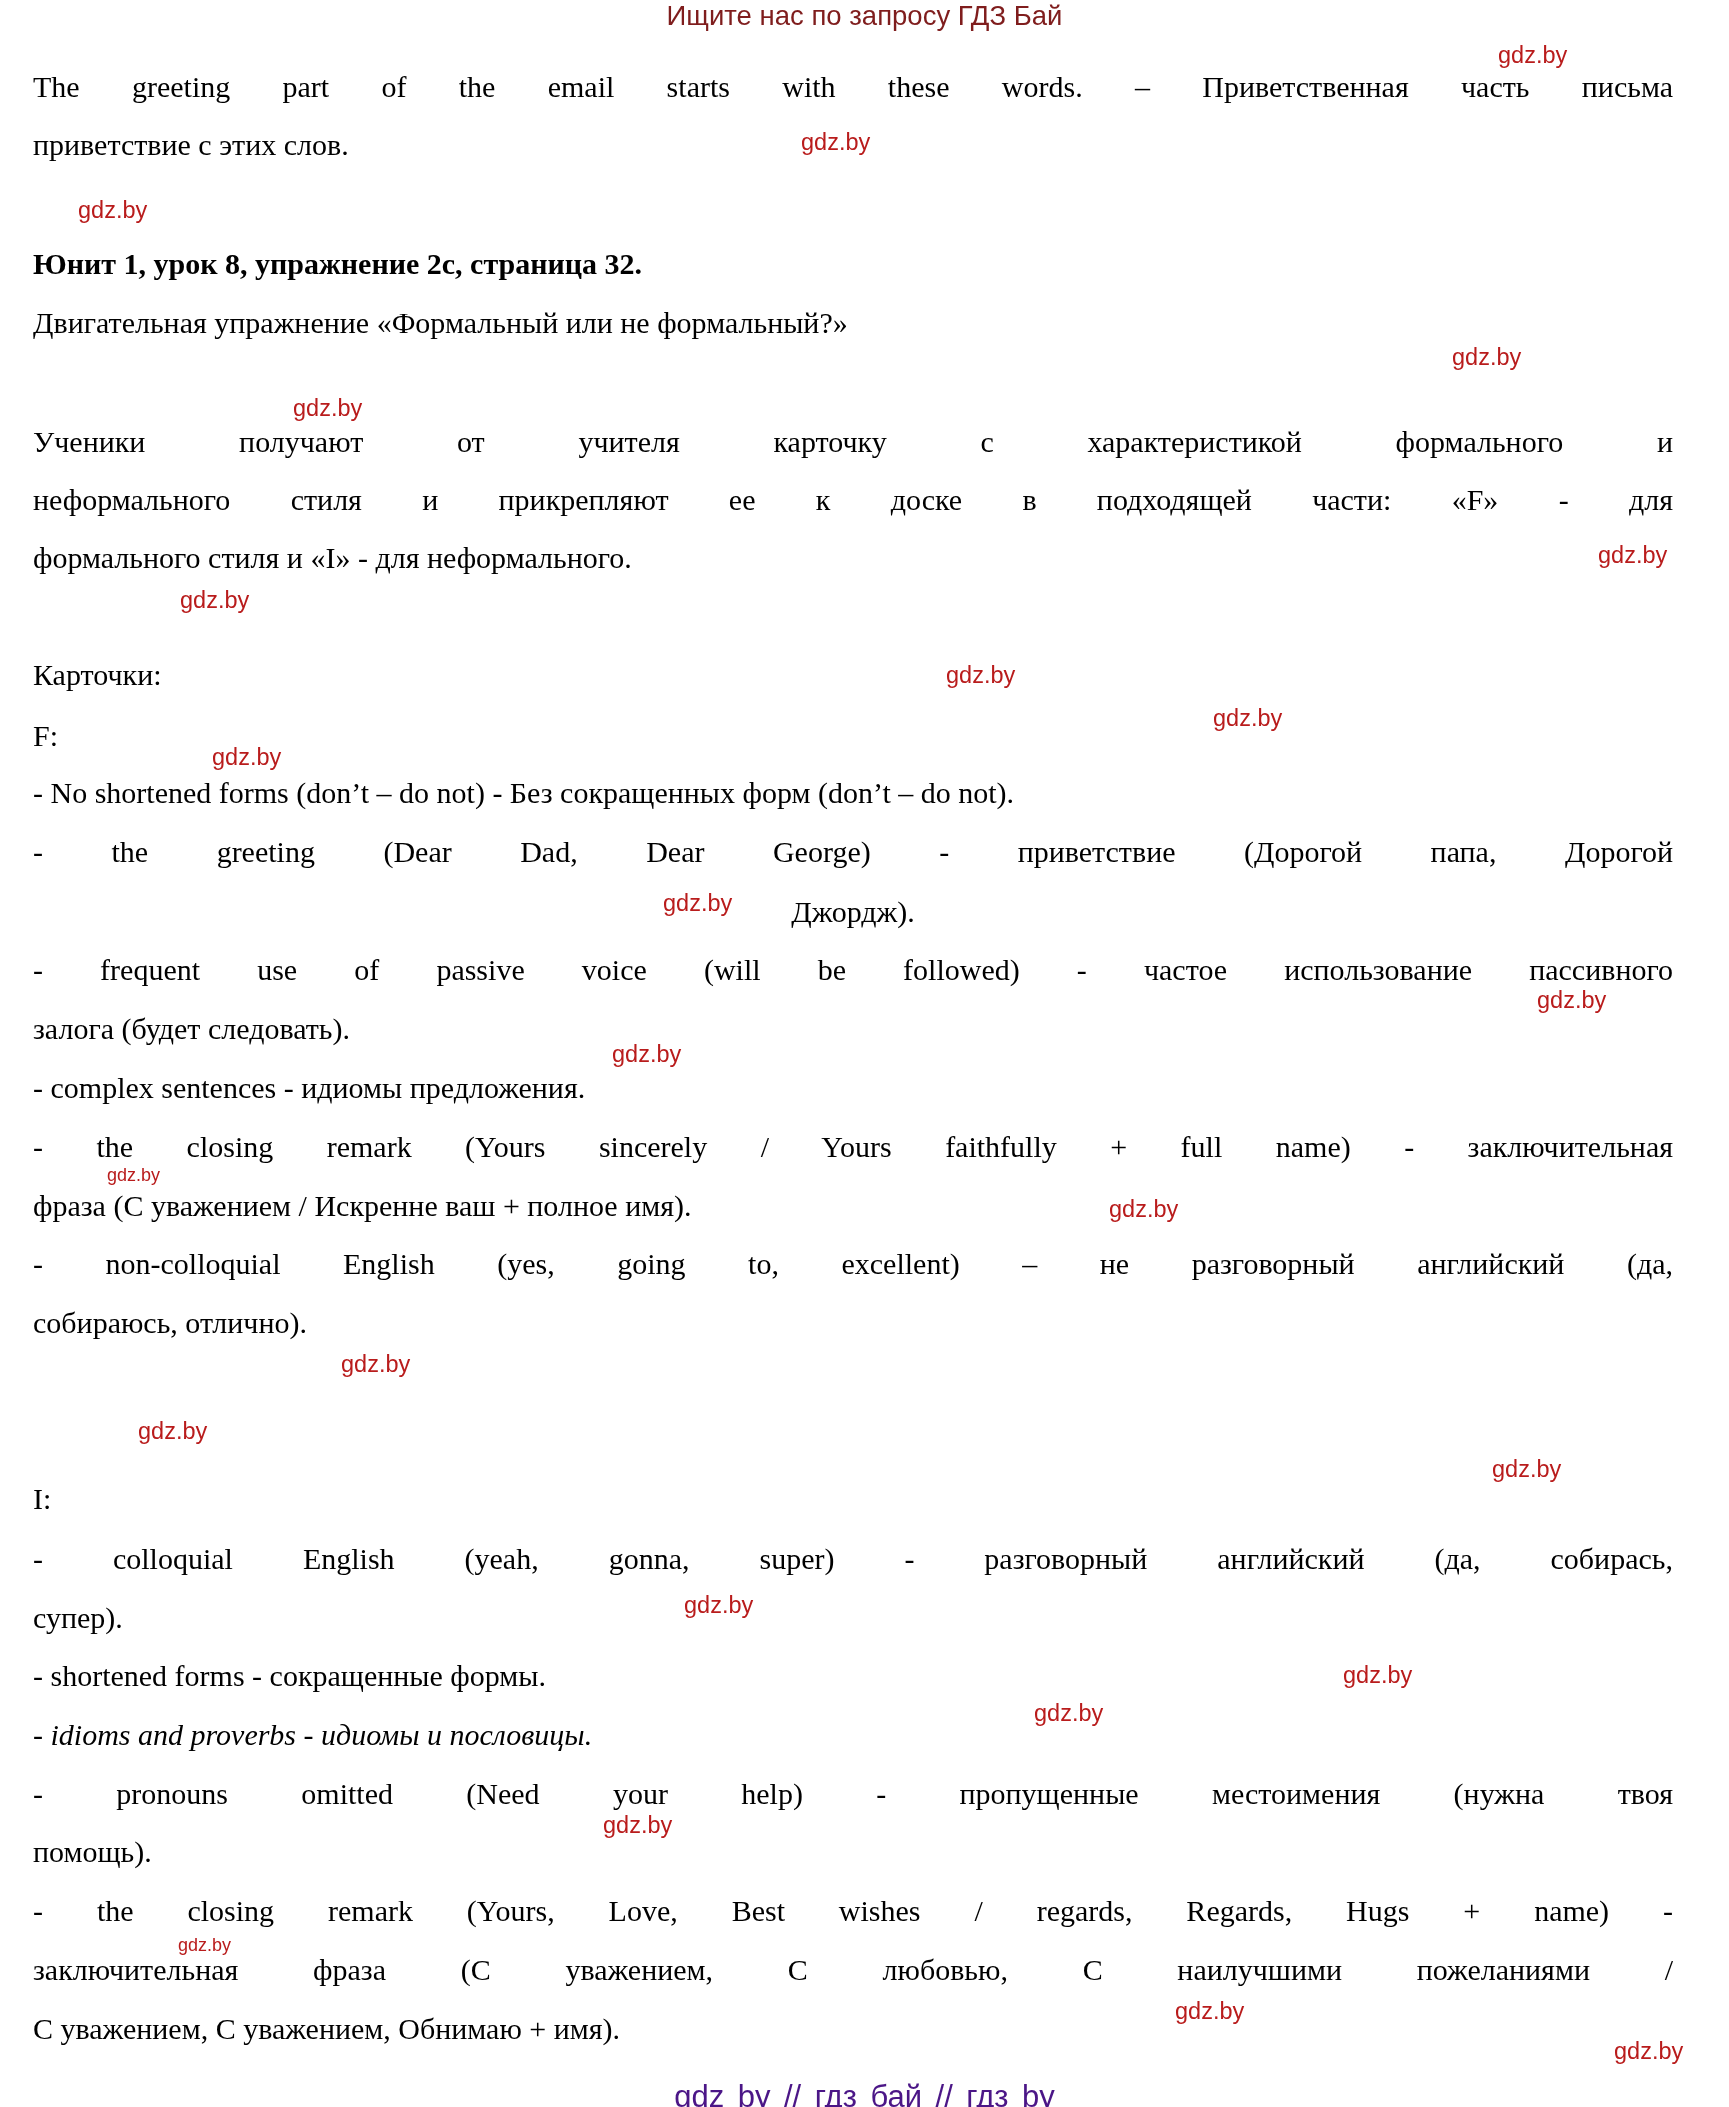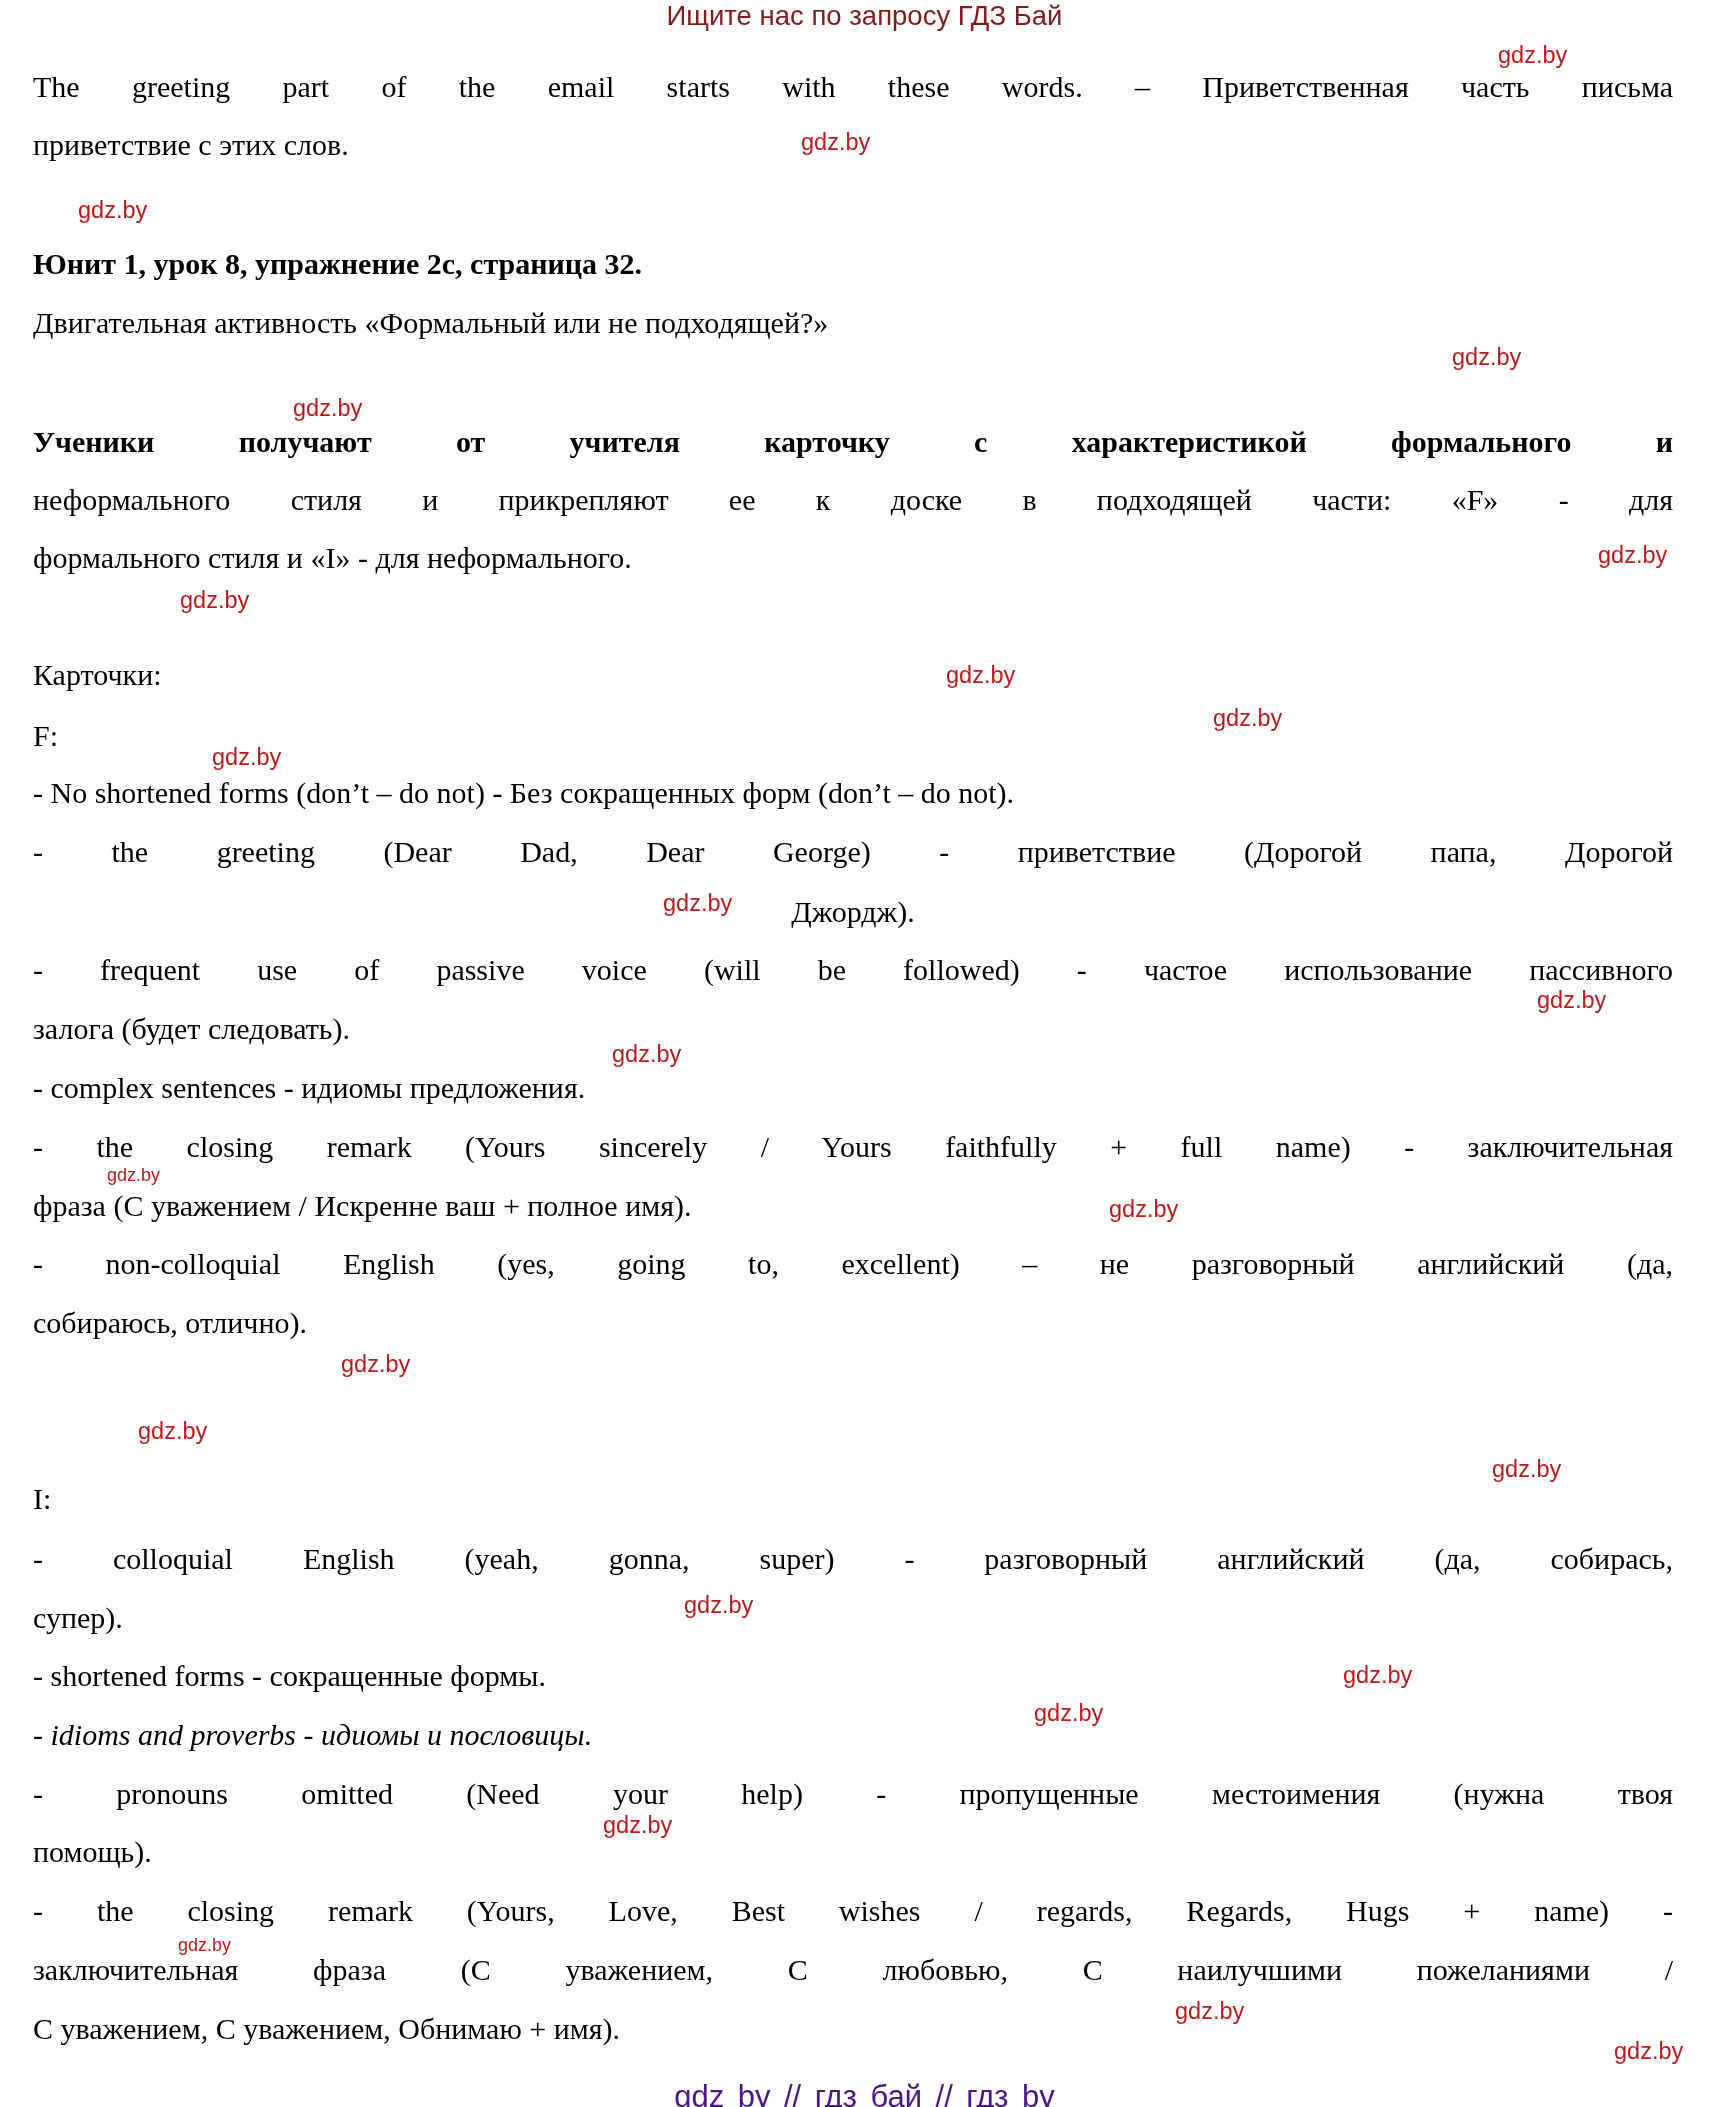--- a/index.html
+++ b/index.html
@@ -14,23 +14,23 @@
 </style>
 </head>
 <body>
 
 <div class="hdr">Ищите нас по запросу ГДЗ Бай</div>
 
 <div class="ln just" style="top:58px;">The greeting part of the email starts with these words. – Приветственная часть письма</div>
 <div class="ln" style="top:116px;">приветствие с этих слов.</div>
 
 <div class="ln bold" style="top:235px;">Юнит 1, урок 8, упражнение 2с, страница 32.</div>
-<div class="ln" style="top:294px;">Двигательная активность «Формальный или не подходящей?»</div>
+<div class="ln" style="top:294px;">Двигательная упражнение «Формальный или не формальный?»</div>
 
-<div class="ln just" style="top:413px;font-weight:bold;">Ученики получают от учителя карточку с характеристикой формального и</div>
+<div class="ln just" style="top:413px;">Ученики получают от учителя карточку с характеристикой формального и</div>
 <div class="ln just" style="top:471px;">неформального стиля и прикрепляют ее к доске в подходящей части: «F» - для</div>
 <div class="ln" style="top:529px;">формального стиля и «I» - для неформального.</div>
 
 <div class="ln" style="top:646px;">Карточки:</div>
 <div class="ln" style="top:707px;">F:</div>
 
 <div class="ln" style="top:764px;">- No shortened forms (don’t – do not) - Без сокращенных форм (don’t – do not).</div>
 <div class="ln just" style="top:823px;">- the greeting (Dear Dad, Dear George) - приветствие (Дорогой папа, Дорогой</div>
 <div class="ln" style="top:883px;text-align:center;">Джордж).</div>
 <div class="ln just" style="top:941px;">- frequent use of passive voice (will be followed) - частое использование пассивного</div>

